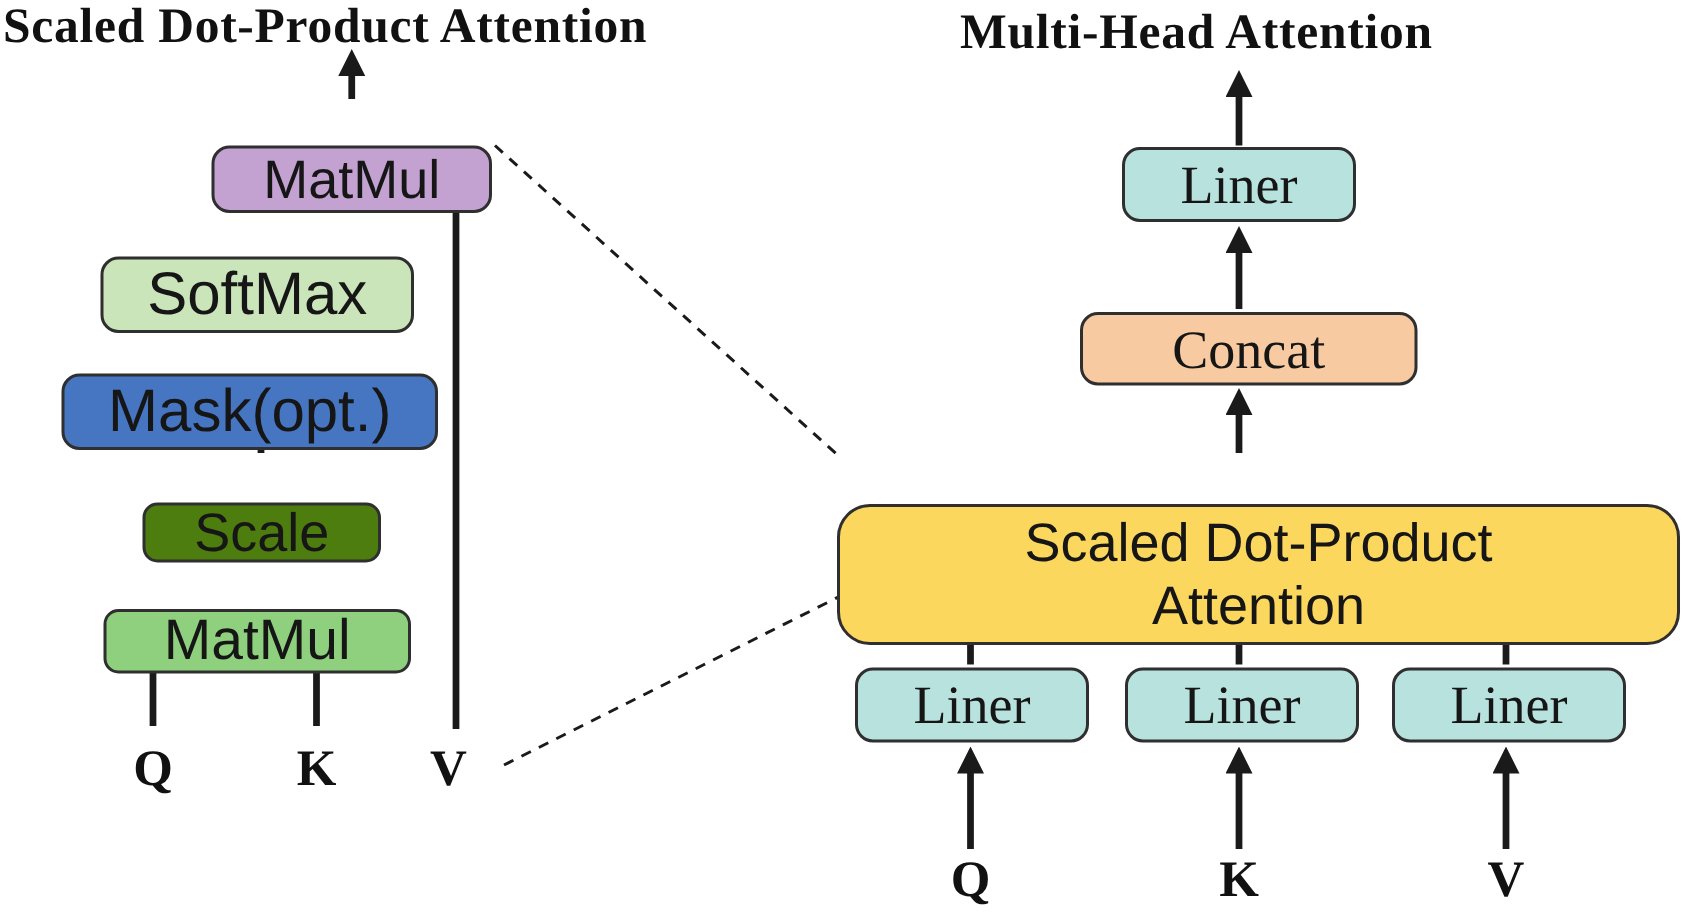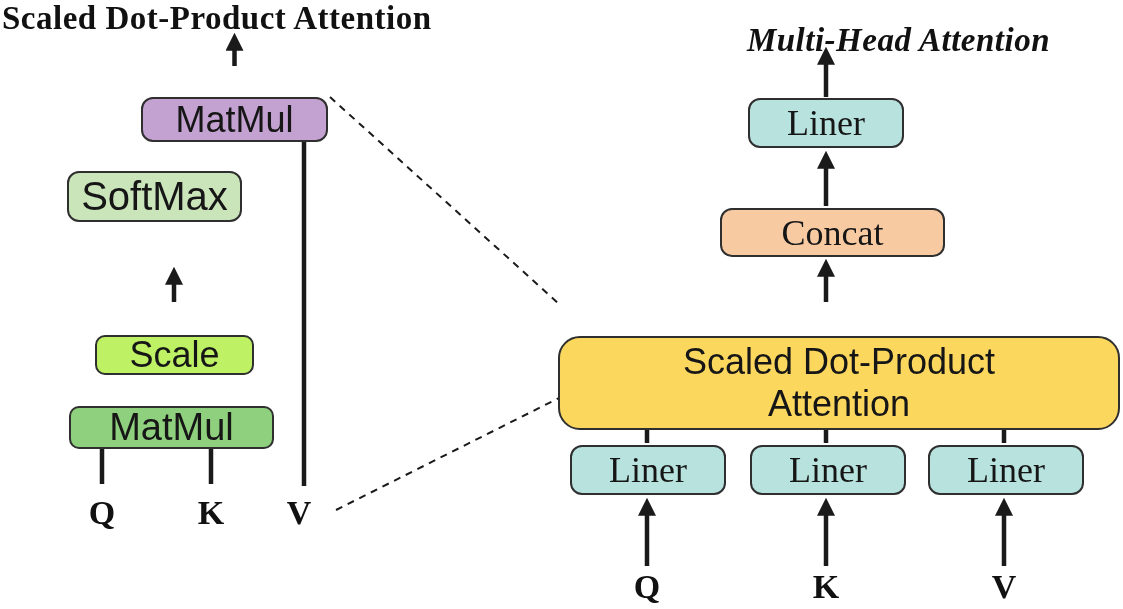--- a/index.html
+++ b/index.html
@@ -75,32 +75,35 @@
       <line x1="826" y1="566" x2="826" y2="513" marker-end="url(#ah)"></line>
       <line x1="1004" y1="566" x2="1004" y2="513" marker-end="url(#ah)"></line>
     </g>
     <g stroke="#1a1a1a" stroke-width="2" stroke-dasharray="7 6">
       <line x1="330" y1="97" x2="558" y2="303"></line>
       <line x1="563" y1="396" x2="332" y2="512"></line>
     </g>
   </svg>
 
   <div class="title" style="left:2px; top:0px;">Scaled Dot-Product Attention</div>
-  <div class="title" style="left:640px; top:22px; width:410px; text-align:right;font-style:italic;">Multi-Head Attention</div>
+  <div class="title" style="left:640px; top:4px; width:410px; text-align:left;">Multi-Head Attention</div>
 
   <div class="node sans" style="left: 141px; top: 65px; width: 187px; height: 45px; border-radius: 12px; font-size: 36px; background-color: rgb(195, 162, 210);">
     <span>MatMul</span>
   </div>
 
-  <div class="node sans" style="left: 67px; top: 139px; width: 175px; height: 51px; border-radius: 12px; font-size: 40px; background-color: rgb(203, 229, 187);">
+  <div class="node sans" style="left: 67px; top: 139px; width: 209px; height: 51px; border-radius: 12px; font-size: 40px; background-color: rgb(203, 229, 187);">
     <span>SoftMax</span>
   </div>
 
+  <div class="node sans" style="left: 41px; top: 217px; width: 251px; height: 51px; border-radius: 12px; font-size: 40px; background-color: rgb(70, 118, 194);">
+    <span>Mask(opt.)</span>
+  </div>
 
-  <div class="node sans" style="left: 95px; top: 303px; width: 159px; height: 40px; border-radius: 10px; font-size: 36px; background-color: #bef264;">
+  <div class="node sans" style="left: 95px; top: 303px; width: 159px; height: 40px; border-radius: 10px; font-size: 36px; background-color: #4d7c0f;">
     <span>Scale</span>
   </div>
 
   <div class="node sans" style="left: 69px; top: 374px; width: 205px; height: 43px; border-radius: 10px; font-size: 38px; background-color: rgb(143, 208, 126);">
     <span>MatMul</span>
   </div>
 
   <div class="io-label" style="left:72px; top:494px;">Q</div>
   <div class="io-label" style="left:181px; top:494px;">K</div>
   <div class="io-label" style="left:269px; top:494px;">V</div>

